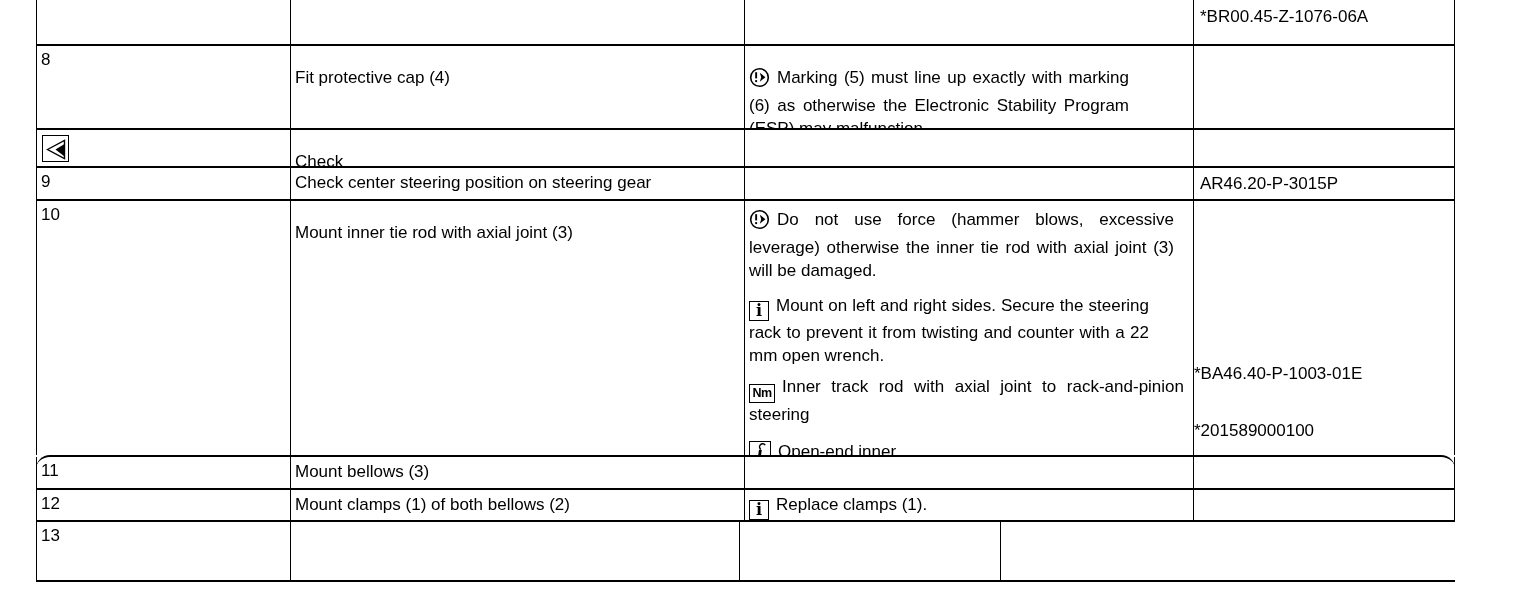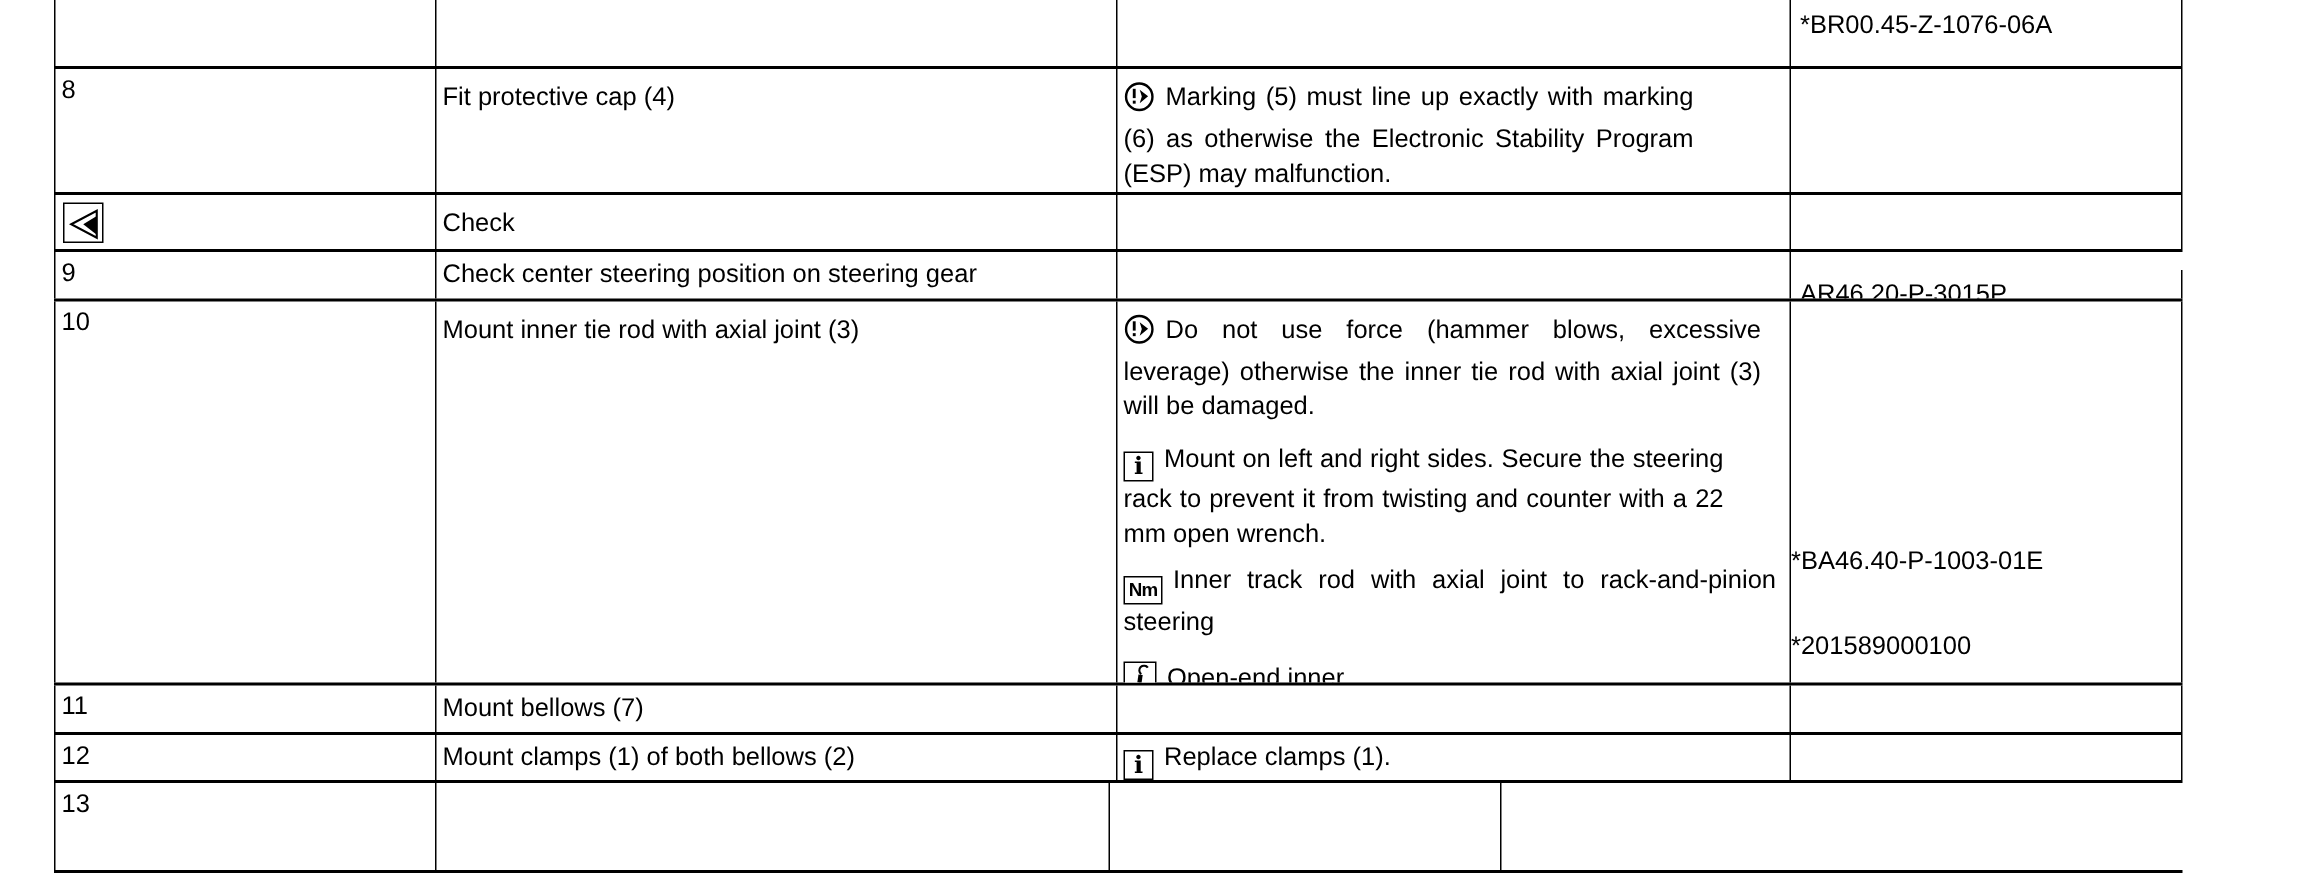--- a/index.html
+++ b/index.html
@@ -33,26 +33,26 @@
   .c1 { width: 255px; border-left: 1px solid #000; }
   .c2 { width: 454px; }
   .c3 { width: 449px; }
   .c4 { width: 261px; padding-left: 6px; }
 
   .h-top { height: 44px; }
   .h-8   { height: 84px; }
   .h-chk { height: 38px; }
   .h-9   { height: 33px; }
   .h-10  { height: 256px; }
-  .h-11  { height: 33px; }
+  .h-11  { height: 33px; border-radius: 14px; }
   .h-12  { height: 32px; }
   .h-13  { height: 60px; }
 
   .num { padding-top: 2px; }
-  .desc { padding-top: 7px; }
+  .desc { padding-top: 20px; }
 
   .note { text-align: justify; }
   .note .ic { display: inline-block; vertical-align: -5px; margin-right: 7px; }
   .w380 { width: 380px; }
   .w400 { width: 400px; }
   .w425 { width: 425px; }
   .w435 { width: 435px; }
 
   .boxicon {
     display: inline-block;
@@ -84,21 +84,21 @@
     display: flex; align-items: center; justify-content: center;
   }
 
   .c3-10 { padding-top: 7px; }
   .mt-a { margin-top: 12px; }
   .mt-b { margin-top: 8px; }
   .mt-c { margin-top: 14px; }
 
   .ref { white-space: nowrap; }
   .ref-top { padding-top: 5px; }
-  .ref-9 { padding-top: 4px; margin-top: 12px; }
+  .ref-9 { padding-top: 4px; }
   .abs-ref { position: absolute; left: 0; }
   .ref-ba  { top: 161px; }
   .ref-num { top: 218px; }
 </style>
 </head>
 <body>
 
 <div class="page">
   <div class="table">
 
@@ -202,21 +202,21 @@
         <div class="ref abs-ref ref-ba">*BA46.40-P-1003-01E</div>
         <div class="ref abs-ref ref-num">*201589000100</div>
       </div>
     </div>
 
     <div class="row h-11">
       <div class="cell c1 num">
         <span>11</span>
       </div>
       <div class="cell c2">
-        <span>Mount bellows (7)</span>
+        <span>Mount bellows (3)</span>
       </div>
       <div class="cell c3"></div>
       <div class="cell c4"></div>
     </div>
 
     <div class="row h-12">
       <div class="cell c1 num">
         <span>12</span>
       </div>
       <div class="cell c2">

